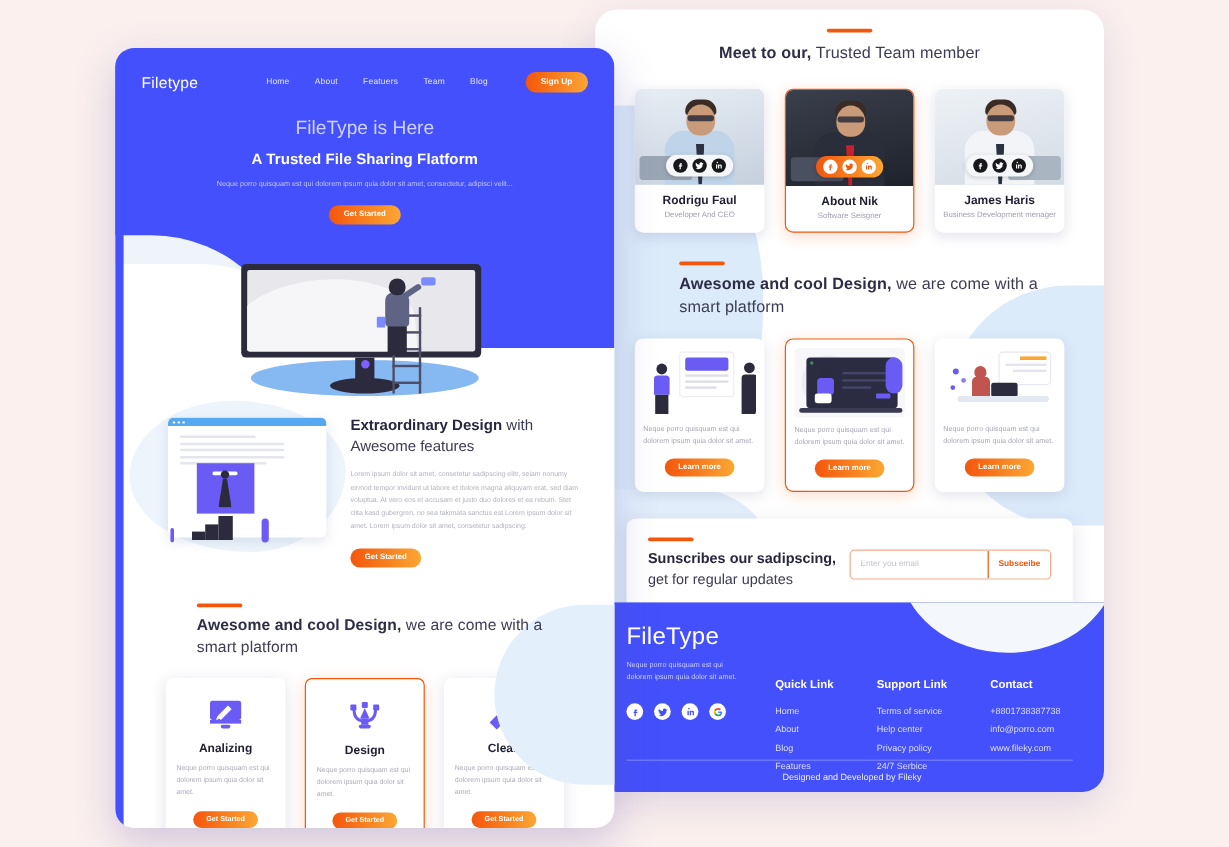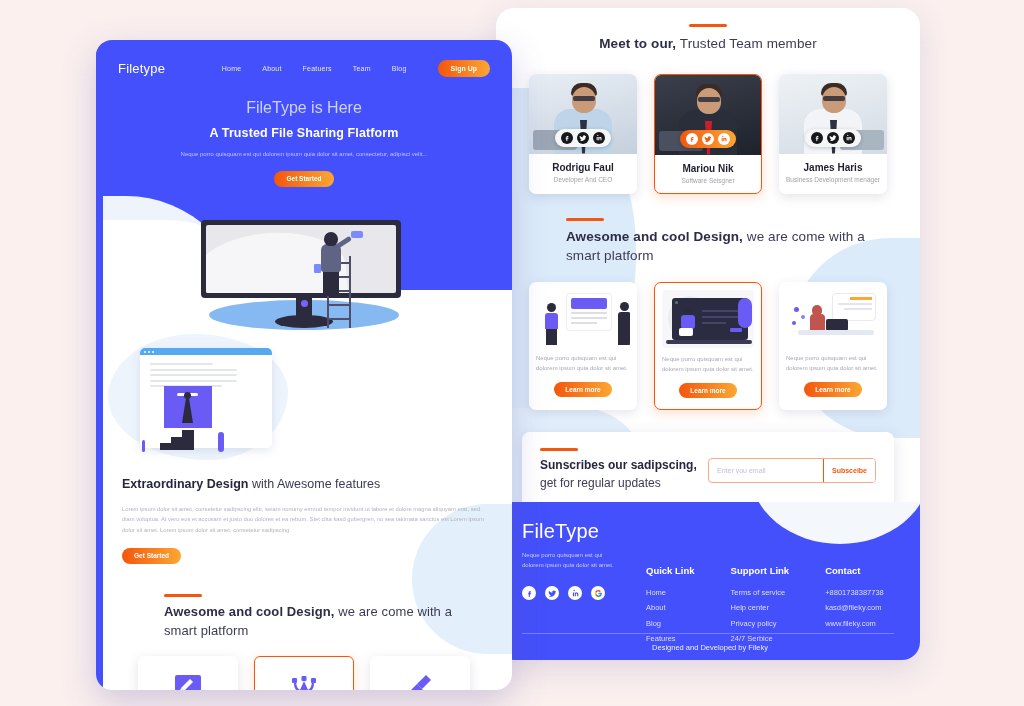--- a/index.html
+++ b/index.html
@@ -232,21 +232,21 @@
   .painter-legs { position: absolute; left: 122px; top: 48px; width: 16px; height: 28px;
     background: #2B2B3D; border-radius: 3px; }
   .painter-arm { position: absolute; left: 134px; top: 20px; width: 17px; height: 5px;
     background: #5F6384; border-radius: 3px; transform: rotate(-33deg); }
   .paint-roller { position: absolute; left: 150px; top: 11px; width: 12px; height: 7px;
     background: #7B8BFF; border-radius: 2px; }
   .paint-can { position: absolute; left: 113px; top: 44px; width: 7px; height: 9px;
     background: #7B8BFF; border-radius: 1px; }
 
   
-  .xd-sec { display: flex; padding: 52px 26px 0; position: relative; gap: 12px; flex-direction: column; }
+  .xd-sec { display: flex; padding: 52px 26px 0; position: relative; gap: 0; }
   .xd-art { width: 170px; height: 118px; position: relative; }
   .xd-blob { position: absolute; left: -14px; top: -8px; width: 180px; height: 126px;
     background: #EDF4FC; border-radius: 48% 52% 44% 56%/50% 46% 54% 50%; }
   .xd-win { position: absolute; left: 18px; top: 6px; width: 132px; height: 100px;
     background: #fff; border-radius: 5px; box-shadow: 0 3px 10px rgba(100,110,160,.16); overflow: hidden; }
   .xd-bar { height: 7px; background: #56A9F0; display: flex; align-items: center; padding-left: 4px; gap: 2px; }
   .xd-bar i { width: 2px; height: 2px; background: #fff; border-radius: 50%; display: block; }
   .xd-lines { padding: 8px 10px 0; }
   .xd-lines i { display: block; height: 2px; background: #E4E6EB; border-radius: 1px; margin-bottom: 3.5px; }
   .xd-purple { position: absolute; left: 42px; top: 44px; width: 48px; height: 42px; background: #6B5BF5; }
@@ -354,21 +354,21 @@
                     <path d="M22 6a8 8 0 01-2 1 4 4 0 002-2 9 9 0 01-3 1 4 4 0 00-7 4A12 12 0 013 5a4 4 0 001 6 4 4 0 01-2-1 4 4 0 004 4 4 4 0 01-2 .1 4 4 0 004 3 9 9 0 01-6 2 12 12 0 0018-11 8 8 0 002-2z"></path>
                   </svg>
                 </span>
               <span class="soc-ico">
                   <svg viewBox="0 0 24 24" fill="#F4560C">
                     <path d="M5 9h3v10H5V9zm1.5-5A1.8 1.8 0 118 5.8 1.8 1.8 0 016.5 4zM10 9h3v1.4A3.3 3.3 0 0116 9c3 0 3.5 2 3.5 4.5V19h-3v-5c0-1.2-.3-2.2-1.6-2.2s-1.9 1-1.9 2.2v5h-3V9z"></path>
                   </svg>
                 </span>
             </div>
           </div>
-          <div class="team-name">Mariou Nik</div>
+          <div class="team-name">About Nik</div>
           <div class="team-role">Software Seisgner</div>
         </div>
 
         <div class="team-card">
           <div class="photo p3">
             <div class="ph-body"></div>
               <div class="ph-tie"></div>
             <div class="ph-hair"></div>
               <div class="ph-head"></div>
               <div class="ph-glass"></div>
@@ -520,21 +520,21 @@
           <h4>Support Link</h4>
           <a>Terms of service</a>
           <a>Help center</a>
           <a>Privacy policy</a>
           <a>24/7 Serbice</a>
         </div>
 
         <div class="f-col">
           <h4>Contact</h4>
           <span>+8801738387738</span>
-          <a>kasd@fileky.com</a>
+          <a>info@porro.com</a>
           <a>www.fileky.com</a>
         </div>
       </div>
       <div class="f-div"></div>
       <div class="f-copy">Designed and Developed by Fileky</div>
     </div>
   </div>
 
   <div class="left-panel">
     <div class="lp-wave-b"></div>

